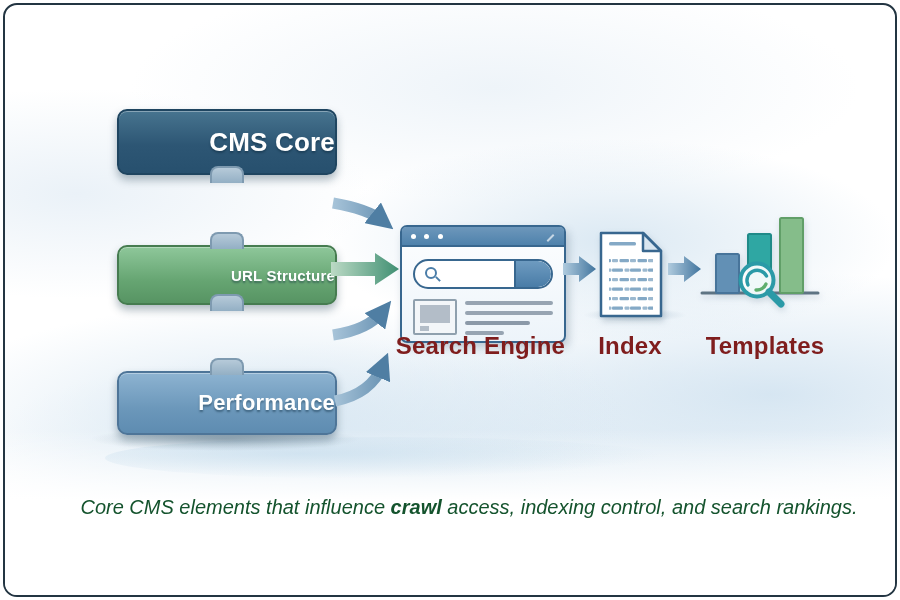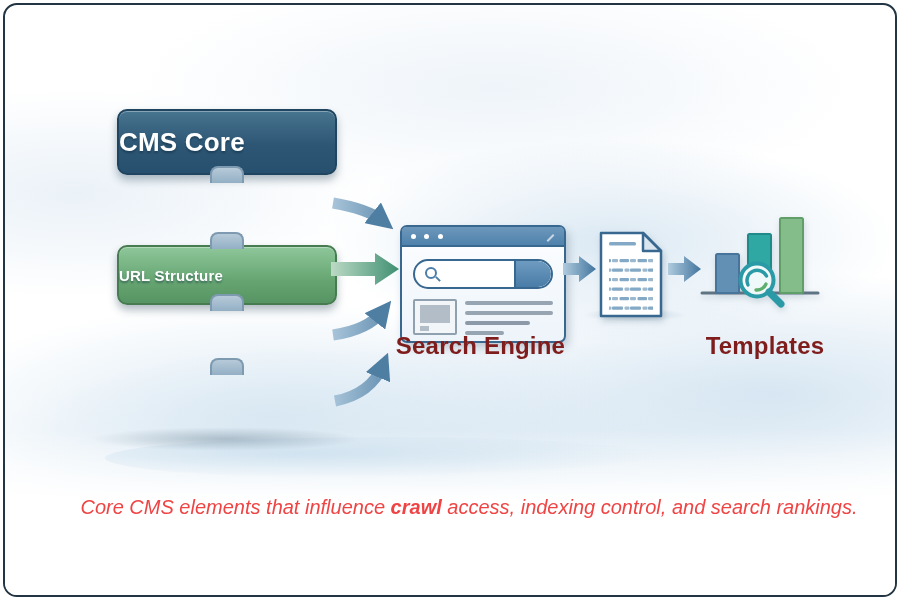--- a/index.html
+++ b/index.html
@@ -18,21 +18,21 @@
       radial-gradient(ellipse 420px 150px at 68% 40%, rgba(213,229,241,.85), rgba(213,229,241,0) 68%),
       radial-gradient(ellipse 520px 170px at 30% 70%, rgba(214,230,242,.9), rgba(214,230,242,0) 68%),
       radial-gradient(ellipse 620px 180px at 86% 66%, rgba(208,226,240,.85), rgba(208,226,240,0) 68%),
       radial-gradient(ellipse 720px 200px at 50% 80%, rgba(219,233,243,.95), rgba(219,233,243,0) 70%),
       radial-gradient(ellipse 420px 150px at 8% 32%, rgba(232,240,247,.9), rgba(232,240,247,0) 70%),
       radial-gradient(ellipse 520px 160px at 55% 14%, rgba(235,242,248,.85), rgba(235,242,248,0) 70%);
   }
   
   .box{
     position:absolute;left:112px;width:216px;border-radius:10px;
-    display:flex;align-items:center;justify-content:flex-start;
+    display:flex;align-items:center;justify-content:flex-end;
     color:#ffffff;font-weight:bold;letter-spacing:.2px;
     box-shadow:0 5px 9px rgba(30,60,80,.35), inset 0 1px 0 rgba(255,255,255,.35);
     text-shadow:0 2px 2px rgba(10,40,60,.45);
   }
   .box-1{top:104px;height:62px;font-size:26px;border:2px solid #1f4560;
     background:linear-gradient(180deg,#47748f 0%,#2d5674 55%,#27506e 100%);}
   .box-2{top:174px;height:60px;font-size:22px;border:2px solid #44688c;
     background:linear-gradient(180deg,#84aed0 0%,#5f8ab1 60%,#527ea6 100%);}
   .box-3{top:240px;height:56px;font-size:15px;border:2px solid #467c50;
     background:linear-gradient(180deg,#8ec79a 0%,#66a572 60%,#579463 100%);}
@@ -99,37 +99,40 @@
   }
   .sh-doc{left:578px;top:303px;width:104px;}
   
   .node-label{
     position:absolute;top:327px;font-size:24px;font-weight:bold;color:#7f1d1d;
     text-align:center;letter-spacing:.2px;
   }
   .lbl-se{left:378px;width:195px;} .lbl-idx{left:574px;width:102px;} .lbl-rank{left:697px;width:126px;}
   .caption{
     position:absolute;left:0;right:0;top:491px;text-align:center;
-    font-style:italic;font-size:20px;color:#ef4444;margin-left:38px;
+    font-style:italic;font-size:20px;color:#14532d;margin-left:38px;
   }
   .caption .bold{font-weight:bold;}
 </style>
 </head>
 <body>
 
 <div class="frame">
   <div class="clouds"></div>
   <div class="wash-band"></div>
   <div class="stack-shadow"></div>
 
   <div class="box box-1">
     <span>CMS Core</span>
   </div>
   <div class="box box-3">
     <span>URL Structure</span>
+  </div>
+  <div class="box box-5">
+    <span>Performance</span>
   </div>
   <div class="tab tab-1"></div>
   <div class="tab tab-2"></div>
   <div class="tab tab-3"></div>
   <div class="tab tab-4"></div>
 
   <svg class="stack-arrows" width="84" height="250" viewBox="0 0 84 250">
     <defs>
       <linearGradient id="gBlue" x1="0" y1="0" x2="84" y2="0" gradientUnits="userSpaceOnUse">
         <stop offset="0" stop-color="#b3cde0"></stop>
@@ -215,18 +218,19 @@
     <rect x="16" y="51" width="23" height="39" rx="1.5" stroke="#47749a" stroke-width="2" fill="#6290b5"></rect>
     <rect x="48" y="31" width="23" height="59" rx="1.5" stroke="#1f8a88" stroke-width="2" fill="#2fa7a3"></rect>
     <rect x="80" y="15" width="23" height="75" rx="1.5" stroke="#619f68" stroke-width="2" fill="#85bd8a"></rect>
     <circle cx="57" cy="77" r="16.5" fill="rgba(255,255,255,0.93)" stroke="#2b9aa7" stroke-width="4"></circle>
     <path d="M 48 82 A 10 10 0 1 1 66.5 73" stroke="#2b9aa7" stroke-width="3.4" fill="none" stroke-linecap="round"></path>
     <path d="M 66 81 A 10 10 0 0 1 56 87" stroke="#5fae6e" stroke-width="3.4" fill="none" stroke-linecap="round"></path>
     <line x1="69" y1="89" x2="81" y2="101" stroke="#2b9aa7" stroke-width="7" stroke-linecap="round"></line>
   </svg>
 
   <div class="node-label lbl-se">Search Engine</div>
+  <div class="node-label lbl-idx">Index</div>
   <div class="node-label lbl-rank">Templates</div>
 
   <div class="caption">
     <span>Core CMS elements that influence </span><span class="bold">crawl</span><span> access, indexing control, and search rankings.</span>
   </div>
 </div>
 
 </body></html>

